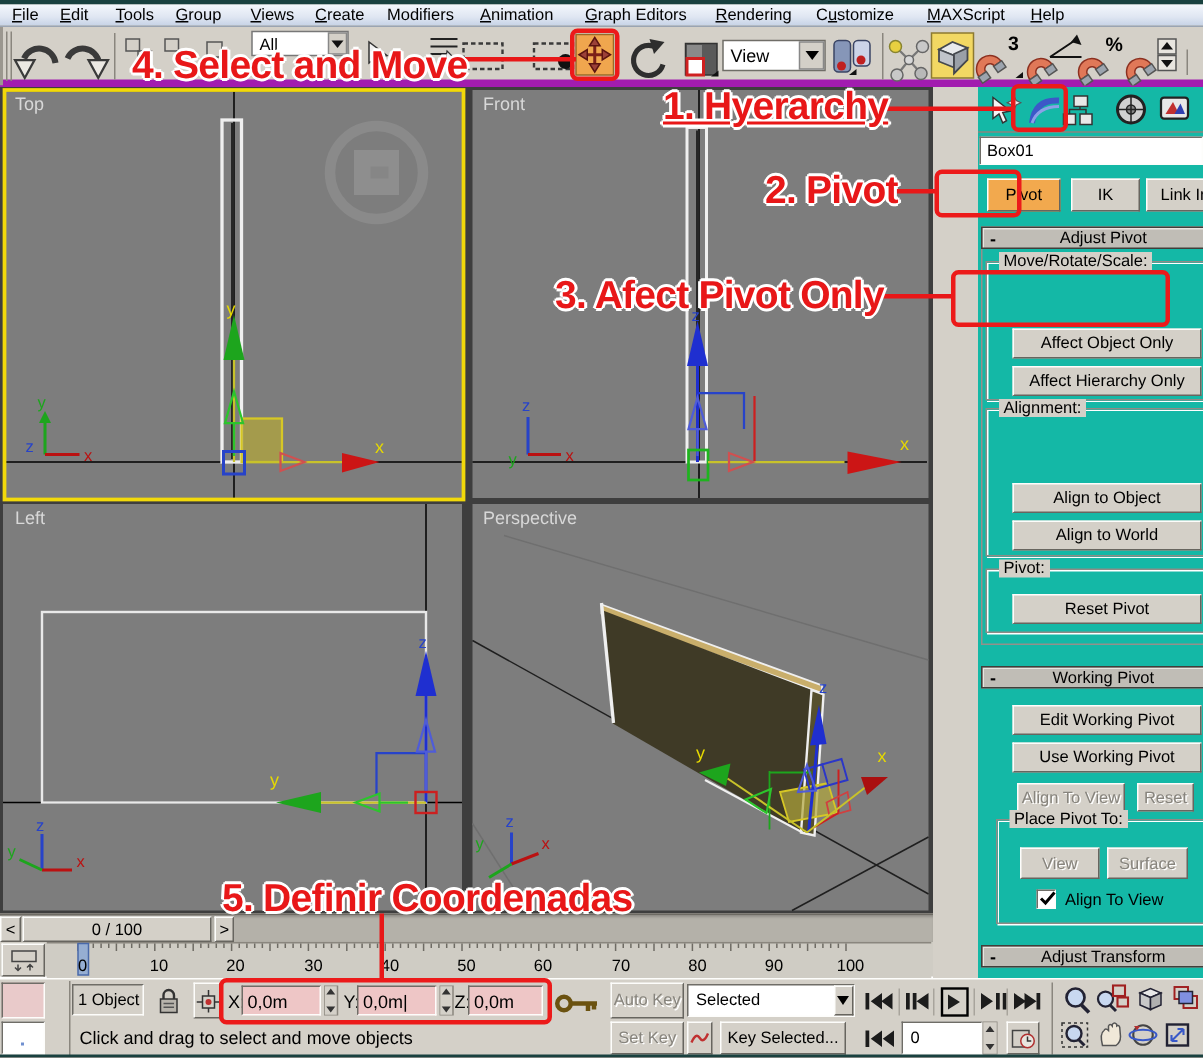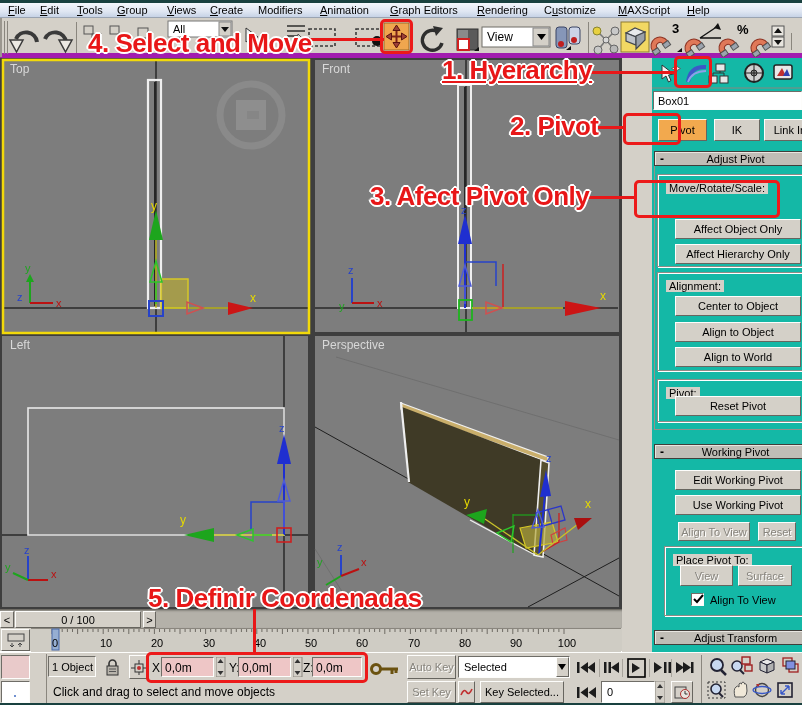--- a/index.html
+++ b/index.html
@@ -13,21 +13,21 @@
 #menubar u { text-decoration:underline; }
 
 #toolbar { left:0; top:18px; width:802px; height:40px; background:#d4d0c8; border-bottom:5px solid #a21caf; }
 
 #vp { left:0; top:58px; width:622px; height:551px; background:#3f3f3f; }
 
 #panel { left:652px; top:58px; width:180px; height:594px; background:#14b8a6; }
 .btn3d { background:#d4d0c8; border-top:1px solid #fdfdfb; border-left:1px solid #fdfdfb; border-right:1px solid #67655f; border-bottom:1px solid #67655f; font-size:11px; color:#000; display:flex; align-items:center; justify-content:center; font-family:"Liberation Sans",sans-serif; }
 .sunk { background:#fff; border-top:1px solid #6f6d67; border-left:1px solid #6f6d67; border-right:1px solid #fdfdfb; border-bottom:1px solid #fdfdfb; }
 .grp { position:absolute; border:1px solid #8e8b85; box-shadow:inset 1px 1px 0 #fff, 1px 1px 0 #fff; }
-.grplbl { position:absolute; top:-7px; left:8px; background:#d4d0c8; padding:0 3px; font-size:11px;margin-top:14px; }
+.grplbl { position:absolute; top:-7px; left:8px; background:#d4d0c8; padding:0 3px; font-size:11px; }
 .roll { position:absolute; height:15px; background:#c0bdb6; border:1px solid #403e3a; font-size:11px; display:flex; align-items:center; justify-content:center; box-shadow:inset 1px 1px 0 #e8e6e1; }
 .roll b { font-weight:normal; }
 .minus { position:absolute; left:5px; top:0px; font-size:12px; font-weight:bold; }
 .gray { color:#87847d; text-shadow:1px 1px 0 #fff; }
 
 .ann { position:absolute; color:#e81718; font-weight:bold; font-size:26px; letter-spacing:-0.5px; line-height:26px; white-space:nowrap; z-index:50;
   text-shadow:-1px -1px 0 #fff, 1px -1px 0 #fff, -1px 1px 0 #fff, 1px 1px 0 #fff, -2px 0 0 #fff, 2px 0 0 #fff, 0 -2px 0 #fff, 0 2px 0 #fff; }
 .redbox { position:absolute; border:3px solid #ec1a1a; border-radius:5px; z-index:49; }
 .redline { position:absolute; background:#e81718; z-index:48; }
 
@@ -384,21 +384,20 @@
 
 <div class="grp" style="left:5px;top:116px;width:156px;height:93px;">
 <div class="grplbl">Move/Rotate/Scale:</div>
 </div>
 <div class="abs btn3d" style="left:23px;top:161px;width:126px;height:20px;">Affect Object Only</div>
 <div class="abs btn3d" style="left:23px;top:186px;width:126px;height:20px;">Affect Hierarchy Only</div>
 
 <div class="grp" style="left:5px;top:214px;width:156px;height:99px;">
 <div class="grplbl">Alignment:</div>
 </div>
-<div class="abs btn3d" style="left:23px;top:238px;width:126px;height:20px;">Center to Object</div>
 <div class="abs btn3d" style="left:23px;top:264px;width:126px;height:20px;">Align to Object</div>
 <div class="abs btn3d" style="left:23px;top:289px;width:126px;height:20px;">Align to World</div>
 
 <div class="grp" style="left:5px;top:321px;width:156px;height:43px;">
 <div class="grplbl">Pivot:</div>
 </div>
 <div class="abs btn3d" style="left:23px;top:338px;width:126px;height:20px;">Reset Pivot</div>
 
 <div class="abs roll" style="left:2px;top:386px;width:163px;">
       <span class="minus">-</span>

